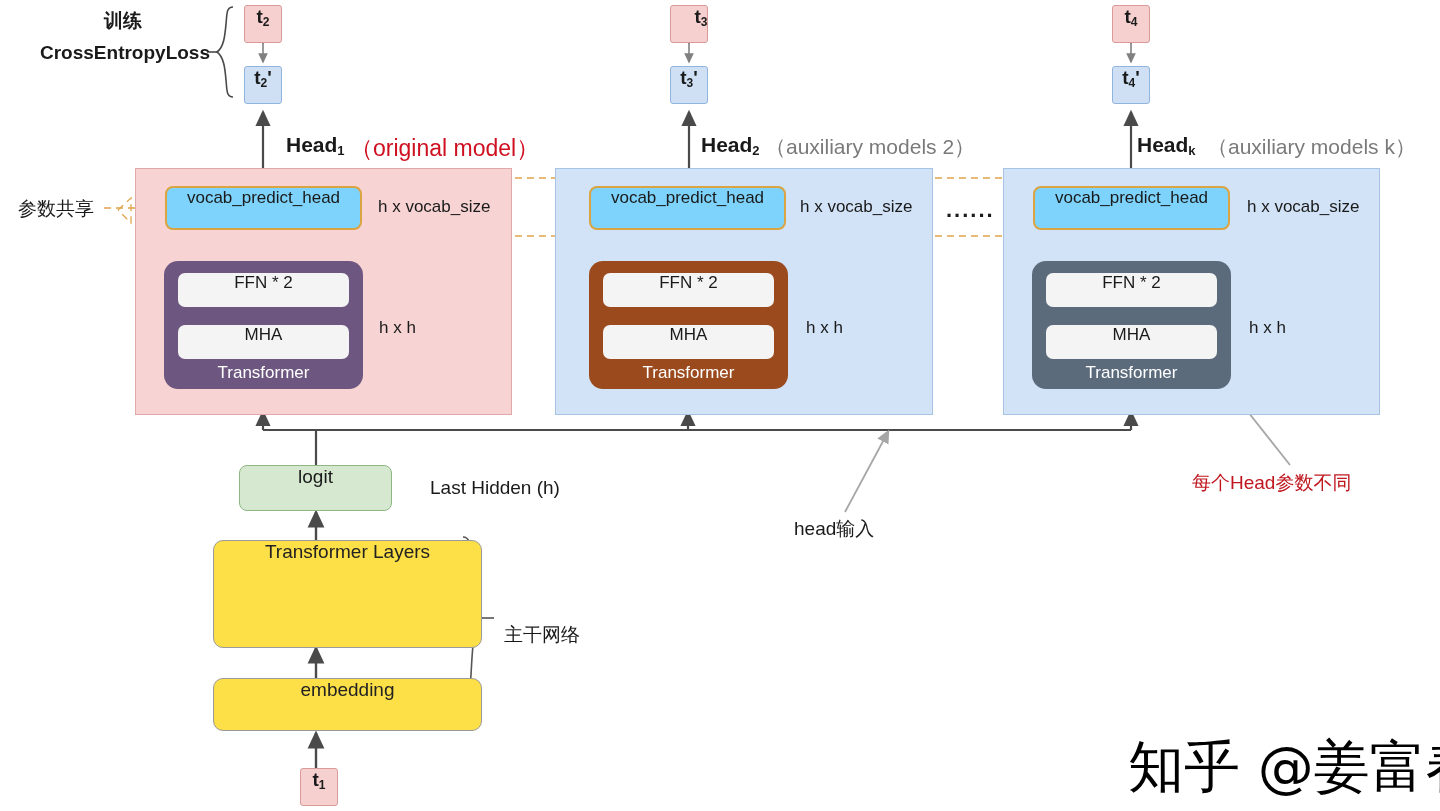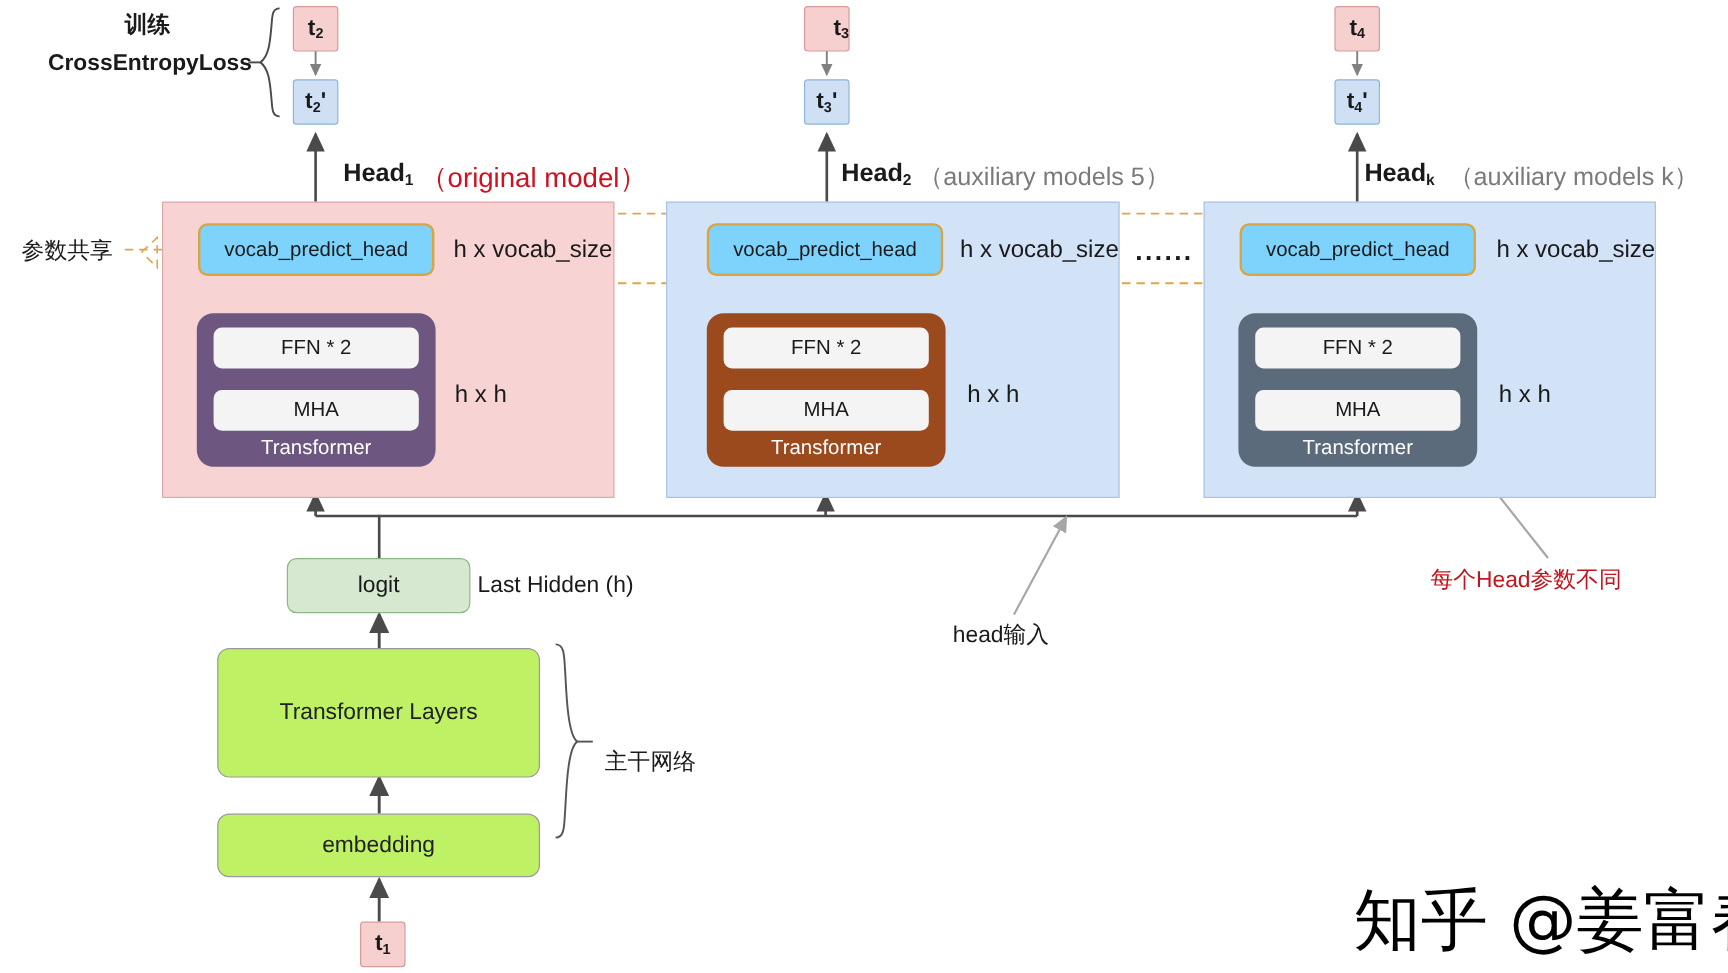--- a/index.html
+++ b/index.html
@@ -2,21 +2,21 @@
 <html><head>
 <meta charset="utf-8">
 <style>
   html,body{margin:0;padding:0;background:#ffffff;}
   body{
     width:1440px;height:811px;position:relative;overflow:hidden;
     font-family:"Liberation Sans","DejaVu Sans",sans-serif;
     color:#1a1a1a;
   }
   .abs{position:absolute;}
-  .ctr{display:flex;align-items:center;justify-content:center;text-align:center;}
+  .ctr{display:flex;align-items:flex-start;justify-content:center;text-align:center;}
 
   
   .tok{
     width:38px;height:38px;border-radius:3px;
     font-weight:bold;font-size:19px;
     box-sizing:border-box;
   }
   .tok-red{background:#f6cfcf;border:1.5px solid #d99a9a;}
   .tok-blue{background:#cfe0f5;border:1.5px solid #8fb4dd;}
   .tok sub{font-size:12px;vertical-align:-3px;font-weight:bold;}
@@ -26,50 +26,50 @@
   .head-pink{background:#f8d3d3;border:1px solid #e0a9a9;}
   .head-blue{background:#d2e3f7;border:1px solid #a8c4e3;}
 
   
   .vocab{
     box-sizing:border-box;
     height:44px;border-radius:8px;
     background:#7dd3fc;border:2px solid #d9a441;
     font-size:17px;color:#1a1a1a;
   }
-  .dim-label{font-size:20px;color:#1a1a1a;white-space:nowrap;}
+  .dim-label{font-size:17px;color:#1a1a1a;white-space:nowrap;}
 
   
   .tf{
     box-sizing:border-box;border-radius:14px;
     display:flex;flex-direction:column;align-items:center;
     padding:12px 14px 4px 14px;
   }
   .tf-purple{background:#6d567f;}
   .tf-brown{background:#9b4a1e;}
   .tf-slate{background:#5b6b7c;}
   .tf-inner{
     box-sizing:border-box;width:100%;height:34px;border-radius:7px;
     background:#f4f4f4;color:#1a1a1a;font-size:17px;
   }
   .tf-caption{color:#ffffff;font-size:17px;margin-top:4px;}
   .tf-gap{height:18px;width:100%;position:relative;}
 
   
   .grey-box{
-    box-sizing:border-box;background:#bef264;border:1.5px solid #9a9a9a;
-    border-radius:10px;font-size:19px;color:#222;
+    box-sizing:border-box;background:#fde047;border:1.5px solid #9a9a9a;
+    border-radius:10px;font-size:19px;color:#222;margin-left:32px;
   }
   .green-box{
     box-sizing:border-box;background:#d6e8d0;border:1.5px solid #8fb785;
     border-radius:8px;font-size:19px;color:#1a1a1a;
   }
 
   
-  .lbl{font-size:19px;white-space:nowrap;}
+  .lbl{font-size:19px;white-space:nowrap;margin-left:32px;}
   .lbl-cn{font-size:19px;white-space:nowrap;}
   .lbl-bold{font-weight:bold;font-size:21px;white-space:nowrap;}
   .lbl-bold sub{font-size:13px;vertical-align:-3px;}
   .lbl-red{color:#cf1020;font-size:23px;white-space:nowrap;}
   .lbl-grey{color:#7a7a7a;font-size:21px;white-space:nowrap;}
   .lbl-red-note{color:#c0171f;font-size:19px;white-space:nowrap;}
   .dots{font-size:22px;letter-spacing:2px;color:#1a1a1a;font-weight:bold;}
 
   .watermark{
     color:#000000;font-size:56px;white-space:nowrap;
@@ -185,21 +185,21 @@
 </div>
 
 <div class="abs lbl-bold" style="left:286px;top:133px;">
   <span>Head</span><sub>1</sub>
 </div>
 <div class="abs lbl-red" style="left:350px;top:133px;">（original model）</div>
 
 <div class="abs lbl-bold" style="left:701px;top:133px;">
   <span>Head</span><sub>2</sub>
 </div>
-<div class="abs lbl-grey" style="left:765px;top:133px;">（auxiliary models 5）</div>
+<div class="abs lbl-grey" style="left:765px;top:133px;">（auxiliary models 2）</div>
 
 <div class="abs lbl-bold" style="left:1137px;top:133px;">
   <span>Head</span><sub>k</sub>
 </div>
 <div class="abs lbl-grey" style="left:1207px;top:133px;">（auxiliary models k）</div>
 
 <div class="abs head-box head-pink" style="left:135px;top:168px;width:377px;height:247px;"></div>
 
 <div class="abs vocab ctr" style="left:165px;top:186px;width:197px;">vocab_predict_head</div>
 <div class="abs dim-label" style="left:378px;top:197px;">h x vocab_size</div>

